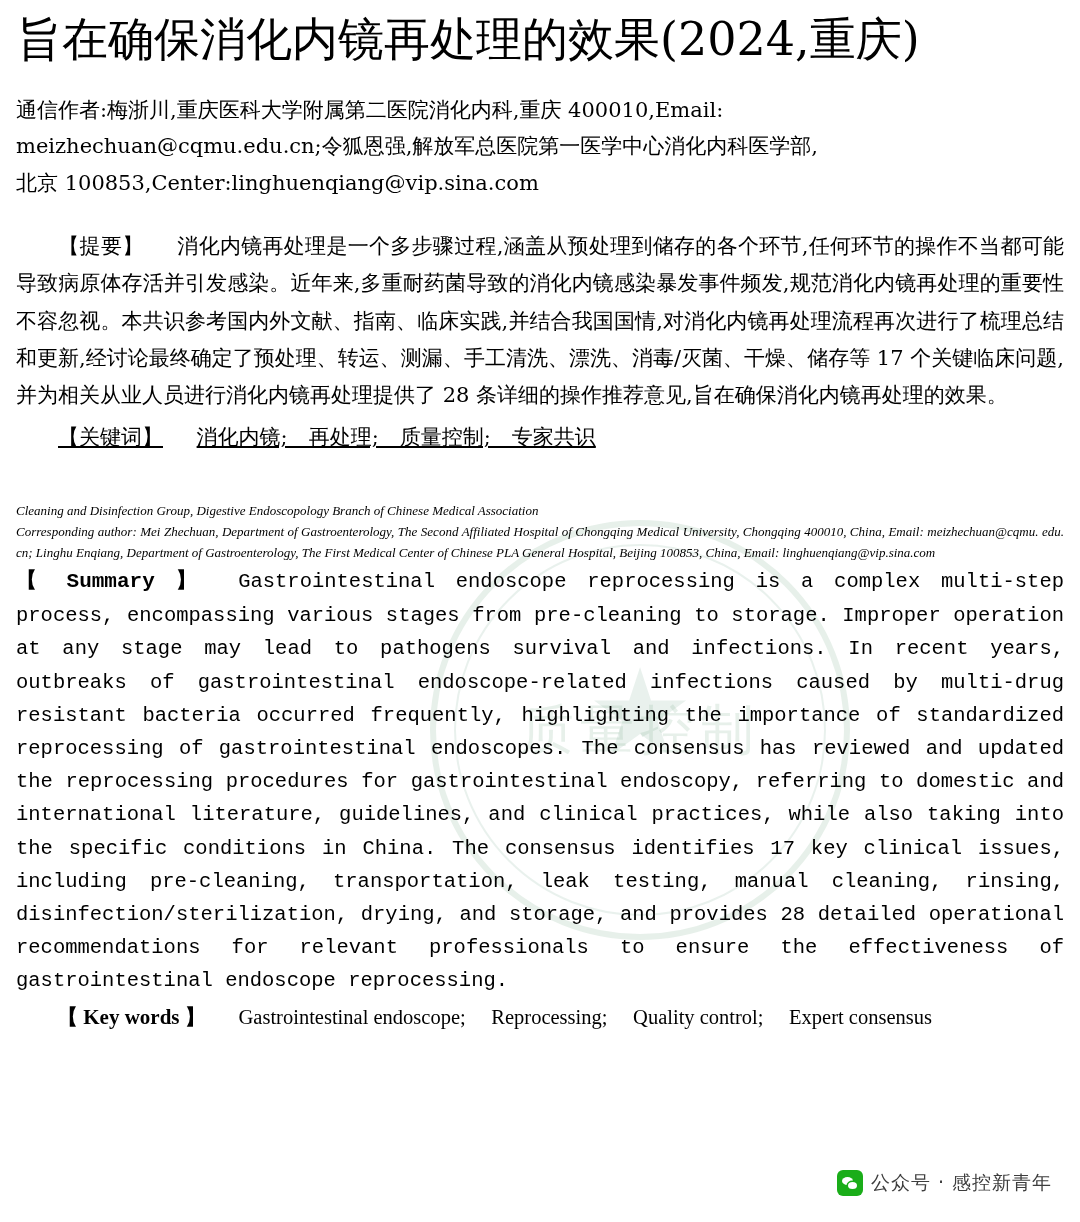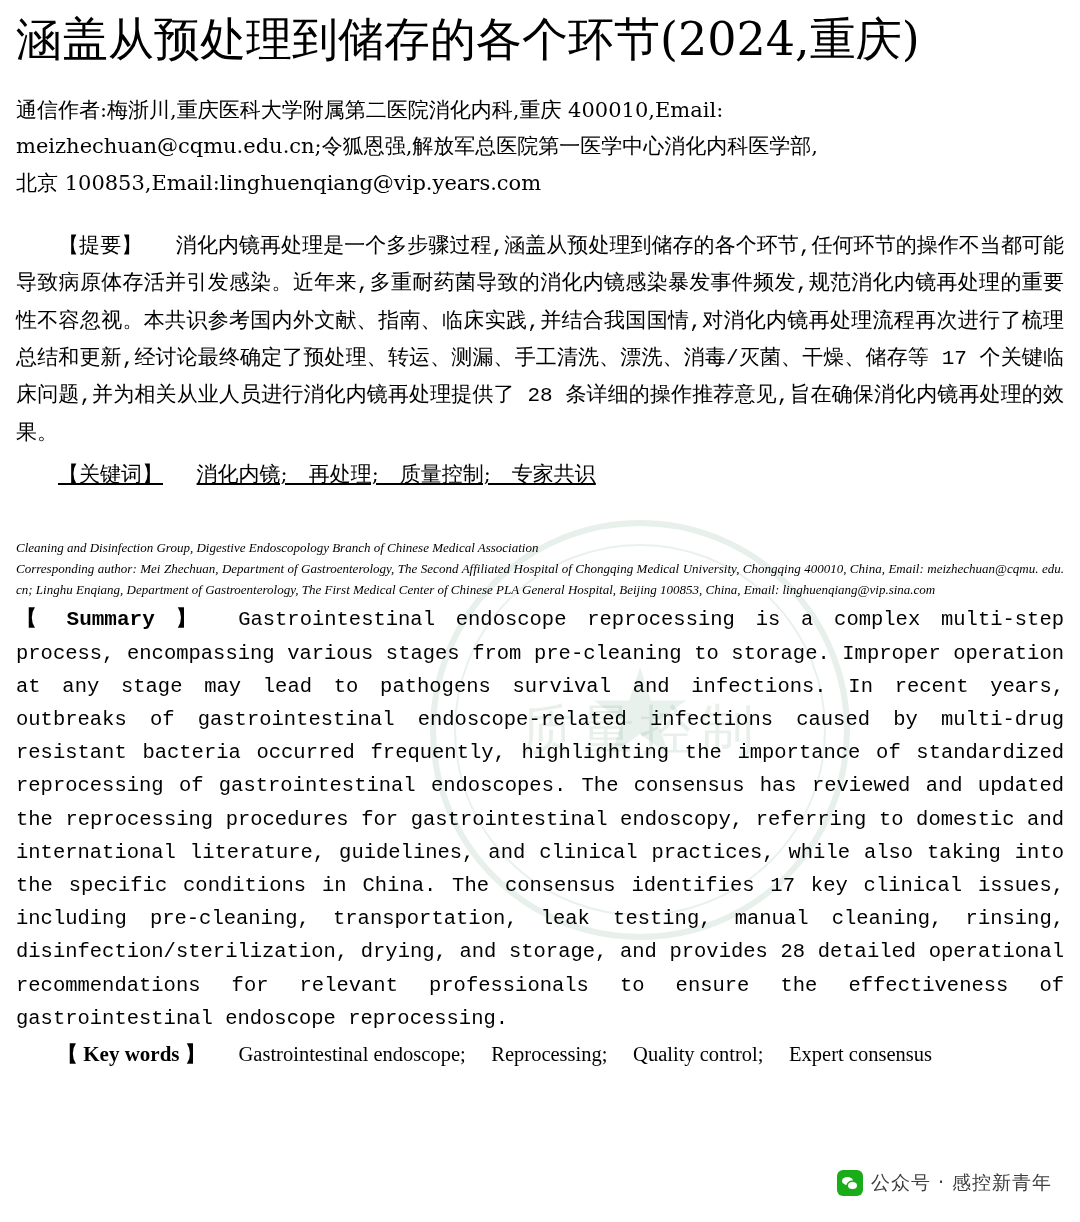--- a/index.html
+++ b/index.html
@@ -84,21 +84,21 @@
   .affil-line { white-space: normal; }
 
   .abstract {
     margin-top: 26px;
     font-size: 21px;
     line-height: 1.78;
     text-align: justify;
     text-justify: inter-ideograph;
     font-family: "DejaVu Serif", serif;
   }
-  .abstract p { margin: 0; font-family: Liberation Mono, monospace; }
+  .abstract p { margin: 0; }
   .abstract .lead {
     text-indent: 0;
   }
   .indent2 { display: inline-block; width: 2.0em; }
   .label-bold { font-weight: normal; }
 
   .keywords-cn {
     margin-top: 4px;
     font-size: 21px;
     line-height: 1.78;
@@ -193,26 +193,26 @@
 </head>
 <body>
 
 <div class="watermark">
   <div class="watermark-star">★</div>
   <div class="watermark-text">质量控制</div>
 </div>
 
 <div class="page">
 
-  <h1 class="title">涵盖从预处理到储存的各个环节(2024,重庆)</h1>
+  <h1 class="title">旨在确保消化内镜再处理的效果(2024,重庆)</h1>
 
   <div class="affil-block">
     <div class="affil-line">通信作者:梅浙川,重庆医科大学附属第二医院消化内科,重庆 400010,Email:</div>
     <div class="affil-line">meizhechuan@cqmu.edu.cn;令狐恩强,解放军总医院第一医学中心消化内科医学部,</div>
-    <div class="affil-line">北京 100853,Email:linghuenqiang@vip.years.com</div>
+    <div class="affil-line">北京 100853,Center:linghuenqiang@vip.sina.com</div>
   </div>
 
   <div class="abstract">
     <p class="lead">
       <span class="indent2"></span><span class="label-bold">【提要】</span><span class="gap"></span><span>消化内镜再处理是一个多步骤过程,涵盖从预处理到储存的各个环节,任何环节的操作不当都可能导致病原体存活并引发感染。近年来,多重耐药菌导致的消化内镜感染暴发事件频发,规范消化内镜再处理的重要性不容忽视。本共识参考国内外文献、指南、临床实践,并结合我国国情,对消化内镜再处理流程再次进行了梳理总结和更新,经讨论最终确定了预处理、转运、测漏、手工清洗、漂洗、消毒/灭菌、干燥、储存等 17 个关键临床问题,并为相关从业人员进行消化内镜再处理提供了 28 条详细的操作推荐意见,旨在确保消化内镜再处理的效果。</span>
     </p>
   </div>
 
   <div class="keywords-cn">
     <span class="indent2"></span><span>【关键词】</span><span class="gap"></span><span>消化内镜;　再处理;　质量控制;　专家共识</span>

